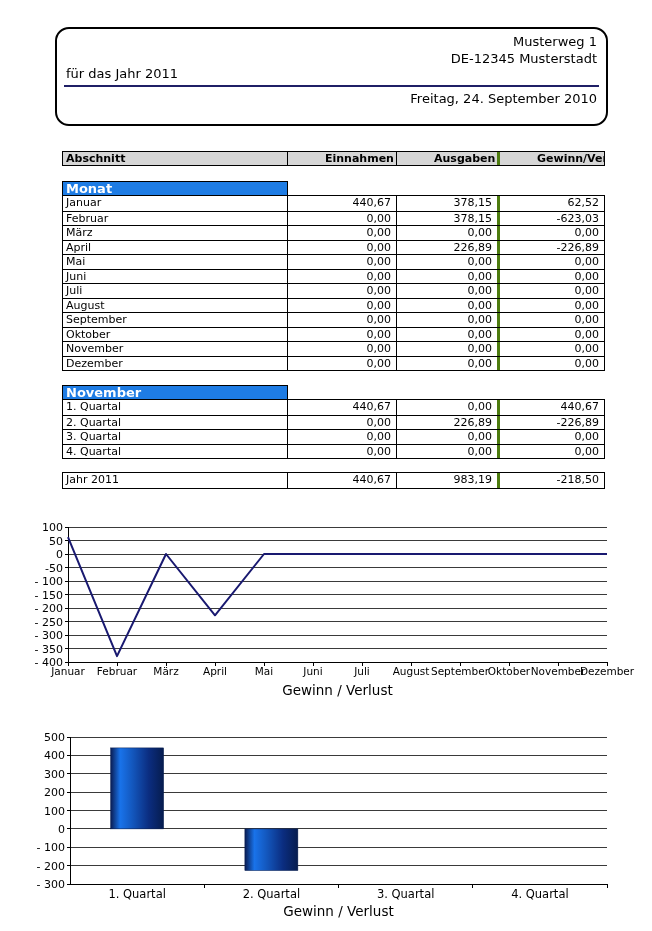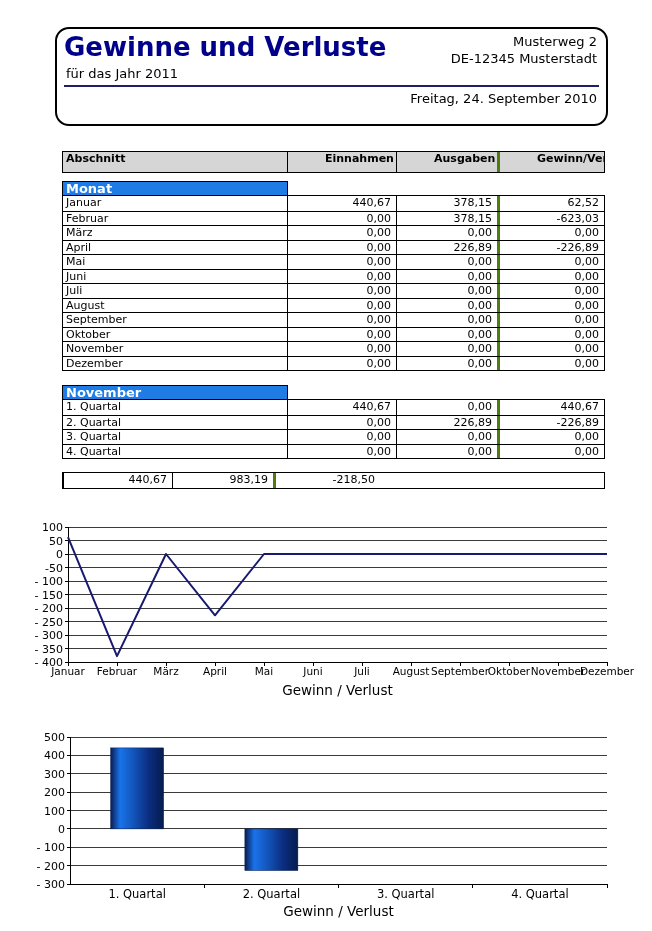--- a/index.html
+++ b/index.html
@@ -11,21 +11,21 @@
               border:2px solid #000;border-radius:14px;box-sizing:border-box;background:#fff;}
   .hb-title{position:absolute;left:7px;top:3px;font-size:26px;font-weight:bold;
             color:#00008B;letter-spacing:0px;white-space:nowrap;}
   .hb-sub{position:absolute;left:9px;top:37px;font-size:13px;}
   .hb-right{position:absolute;right:9px;top:4px;text-align:right;font-size:13px;line-height:17px;}
   .hb-right .nm{font-weight:bold;}
   .hb-rule{position:absolute;left:7px;right:7px;top:56px;height:2px;background:#1F1F66;}
   .hb-date{position:absolute;right:9px;top:62px;font-size:13px;}
 
   
-  .colheader{position:absolute;left:62px;top:151px;width:543px;height:22px;
+  .colheader{position:absolute;left:62px;top:151px;width:543px;height:15px;
              display:flex;background:#D6D6D6;border:1px solid #000;box-sizing:border-box;
              font-size:11px;font-weight:bold;}
   .cell{box-sizing:border-box;line-height:12px;padding-top:1px;overflow:hidden;white-space:nowrap;}
   .c0{flex:1;text-align:left;padding-left:3px;}
   .c1{width:109px;border-left:1px solid #000;}
   .c2{width:101px;border-left:1px solid #000;}
   .c3{width:107px;border-left:3px solid #4d7c0f;}
   .num{text-align:right;padding-right:5px;padding-left:37px;}
 
   .sections{position:absolute;left:62px;top:181px;width:543px;}
@@ -40,24 +40,23 @@
   
   svg{position:absolute;overflow:visible;}
   #lineChart{left:38px;top:517px;}
   #barChart{left:38px;top:728px;}
   svg text{font-family:"DejaVu Sans","Liberation Sans",sans-serif;fill:#000;}
 </style>
 </head>
 <body>
 
 <div class="header-box">
-  <div class="hb-title" style="color: rgb(0, 0, 139);">Gewinne und Verluste</div>
   <div class="hb-sub">für das Jahr 2011</div>
   <div class="hb-right">
-    <div>Musterweg 2</div>
+    <div>Musterweg 1</div>
     <div>DE-12345 Musterstadt</div>
   </div>
   <div class="hb-rule" style="background: rgb(31, 31, 102);"></div>
   <div class="hb-date">Freitag, 24. September 2010</div>
 </div>
 
 <div class="colheader" id="colHeader" style="background: rgb(214, 214, 214);">
     <div class="cell c0">Abschnitt</div>
     <div class="cell c1 num">Einnahmen</div>
     <div class="cell c2 num">Ausgaben</div>
@@ -166,20 +165,21 @@
           <div class="cell c0">4. Quartal</div>
           <div class="cell c1 num">0,00</div>
           <div class="cell c2 num">0,00</div>
           <div class="cell c3 num">0,00</div>
         </div>
       </div>
     </div>
     <div class="section">
       <div class="sec-rows">
         <div class="trow">
+          <div class="cell c0">Jahr 2011</div>
           <div class="cell c1 num">440,67</div>
           <div class="cell c2 num">983,19</div>
           <div class="cell c3 num">-218,50</div>
         </div>
       </div>
     </div>
   </div>
 
 <svg id="lineChart" width="614" height="190" viewBox="0 0 614 190">
     <g shape-rendering="crispEdges">

